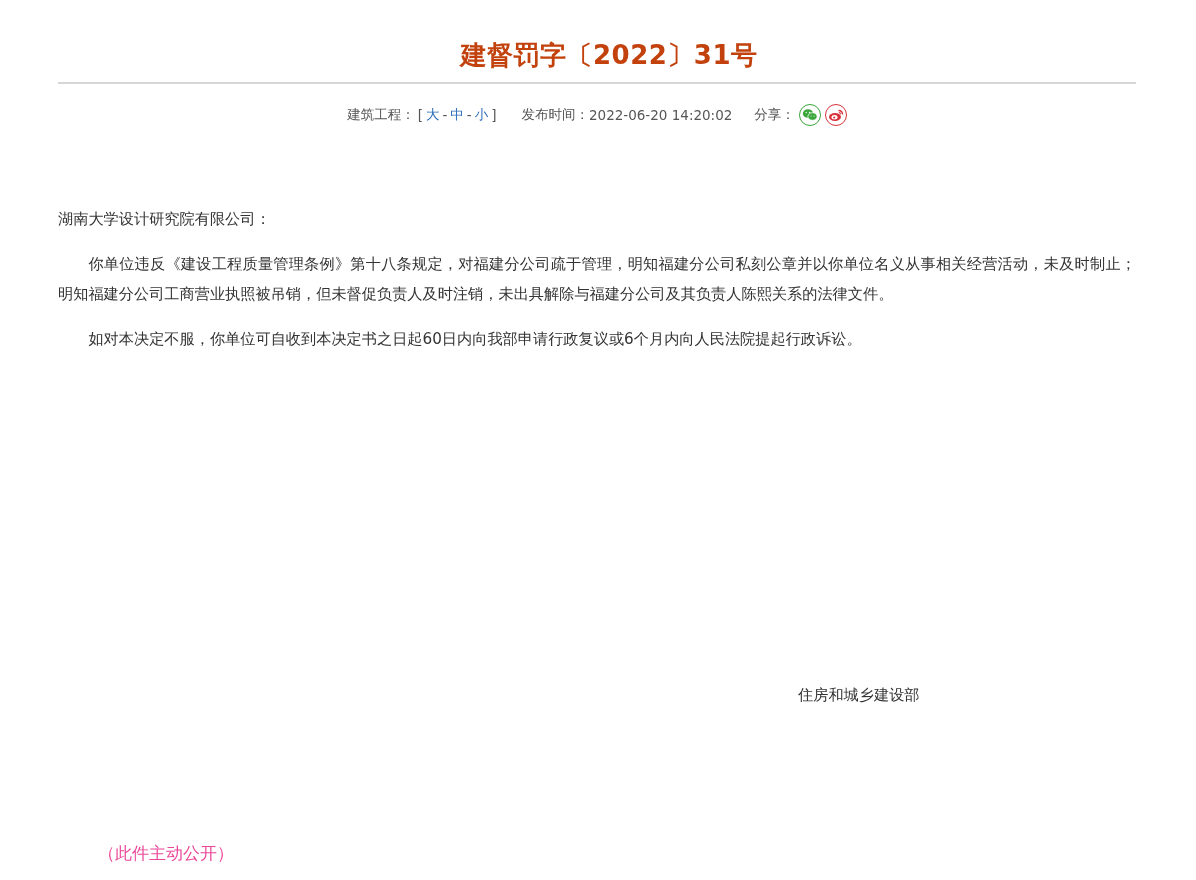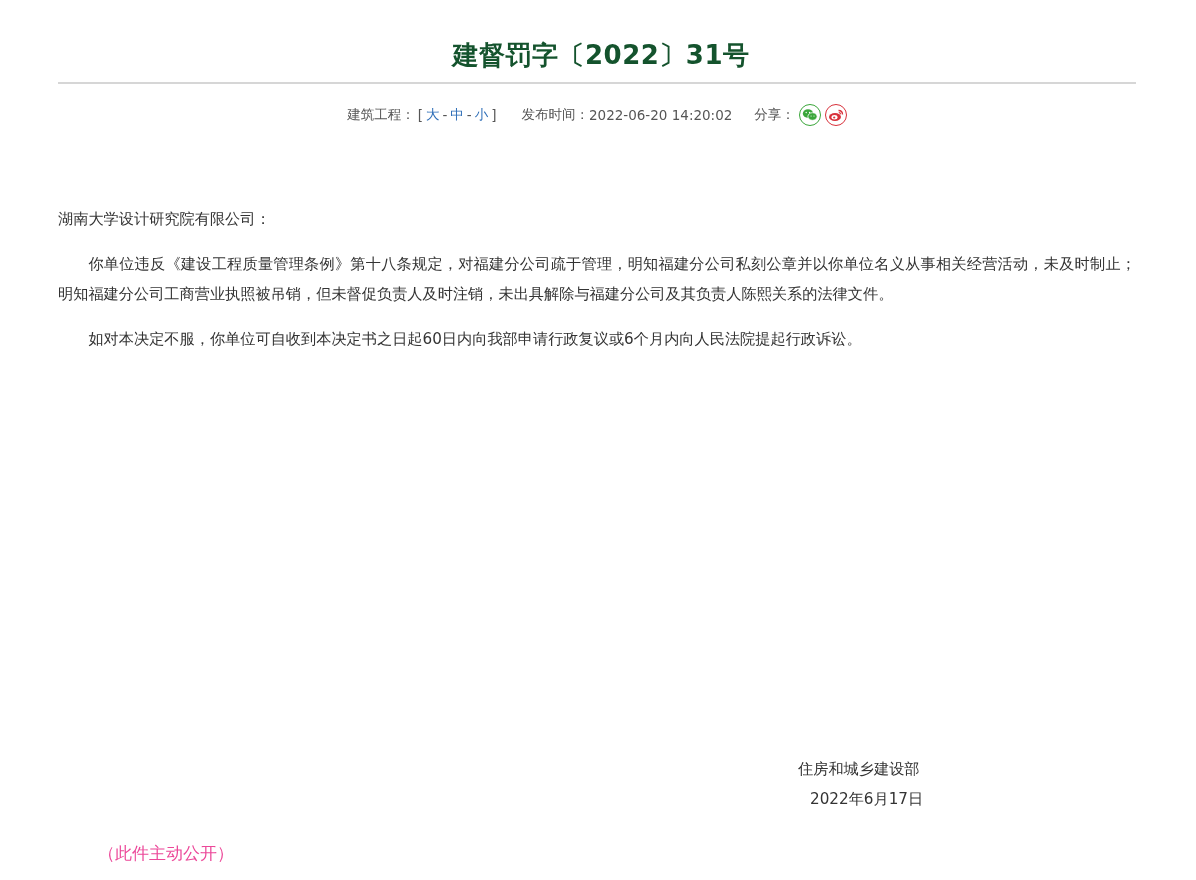--- a/index.html
+++ b/index.html
@@ -16,27 +16,27 @@
       color: #333333;
     }
     .page {
       position: absolute;
       left: 58px;
       top: 0;
       width: 1078px;
     }
     .title {
       position: absolute;
-      left: 4px;
+      left: 12px;
       top: 18px;
       width: 1078px;
       text-align: center;
       font-size: 26px;
       font-weight: bold;
-      color: #14532d;
+      color: #c2410c;
       letter-spacing: 0.5px;
       line-height: 40px;
     }
     .divider {
       position: absolute;
       left: 0;
       top: 82px;
       width: 1078px;
       height: 2px;
       background: #d6d6d6;
@@ -83,25 +83,26 @@
     }
     .content p {
       margin: 12px 0 15px 0;
       text-align: justify;
     }
     .content p.indent { text-indent: 2em; }
     .salutation { margin-bottom: 15px !important; }
     .signature {
       position: absolute;
       left: 740px;
-      top: 754px;
+      top: 681px;
       width: 150px;
       font-size: 15.2px;
       line-height: 30px;
       color: #333333;
+      font-family: Liberation Mono, monospace;
     }
     .signature .org { display: block; text-align: left; }
     .signature .date { display: block; padding-left: 12px; }
     .footer-note {
       position: absolute;
       left: 40px;
       top: 838px;
       font-size: 17px;
       line-height: 30px;
       color: #ec4899;
@@ -159,18 +160,17 @@
   </div>
 
   <div class="content">
     <p class="salutation">湖南大学设计研究院有限公司：</p>
     <p class="indent">你单位违反《建设工程质量管理条例》第十八条规定，对福建分公司疏于管理，明知福建分公司私刻公章并以你单位名义从事相关经营活动，未及时制止；明知福建分公司工商营业执照被吊销，但未督促负责人及时注销，未出具解除与福建分公司及其负责人陈熙关系的法律文件。</p>
     <p class="indent">如对本决定不服，你单位可自收到本决定书之日起60日内向我部申请行政复议或6个月内向人民法院提起行政诉讼。</p>
   </div>
 
   <div class="signature">
     <span class="org">住房和城乡建设部</span>
-    <span class="date">2022年6月17日</span>
   </div>
 
   <div class="footer-note">（此件主动公开）</div>
 
 </div>
 
 </body></html>

